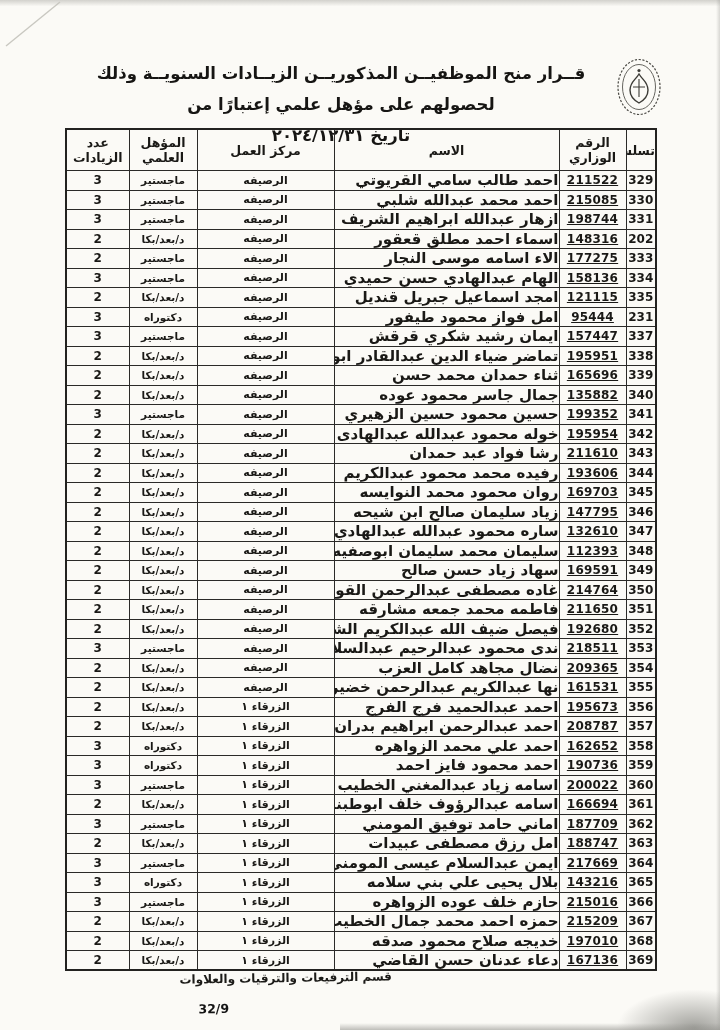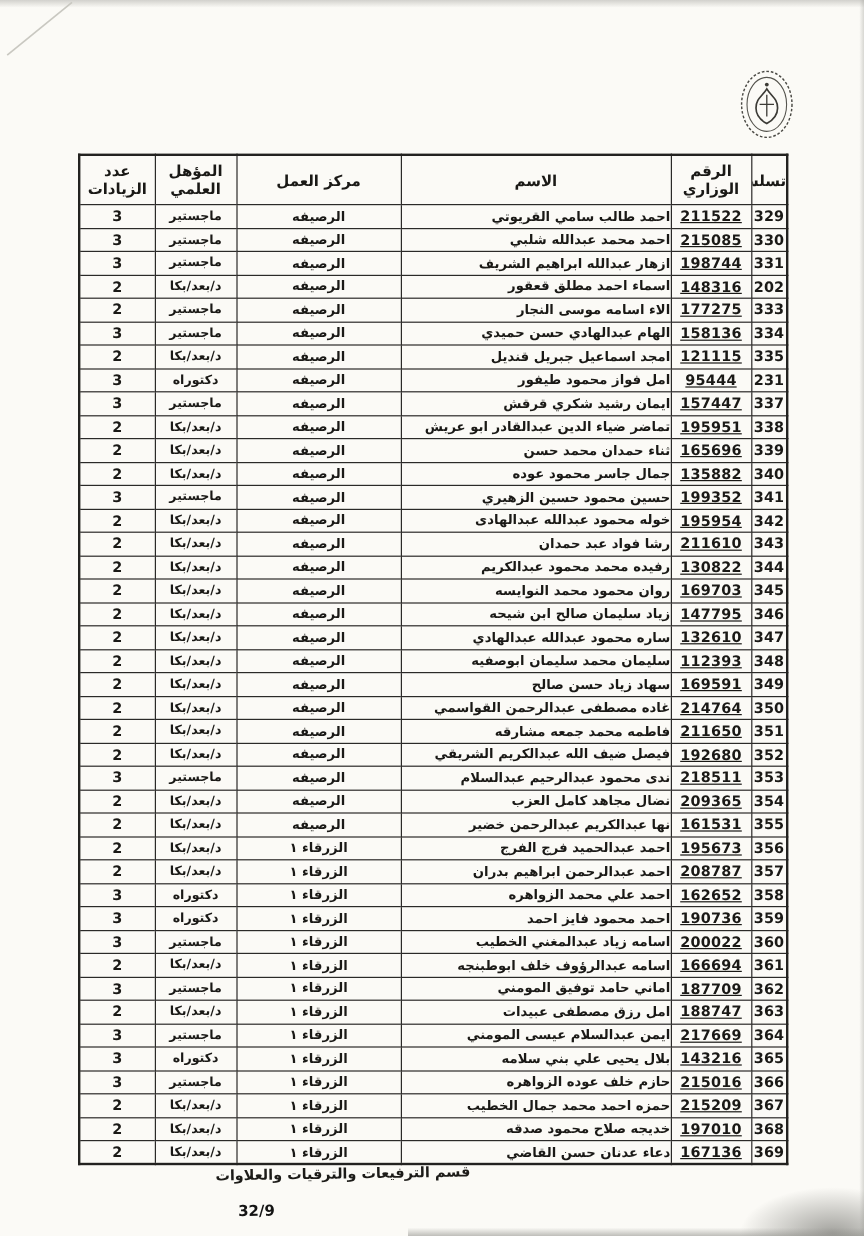--- a/index.html
+++ b/index.html
@@ -35,21 +35,21 @@
     background:transparent;
   }
   table.roster th,table.roster td{
     border:1px solid #2b2a28;overflow:hidden;white-space:nowrap;
     font-weight:bold;color:#1a1916;padding:0;
   }
   table.roster{border:2px solid #232220;}
   thead th{height:40px;font-size:12.5px;line-height:15px;text-align:center;vertical-align:middle;}
   tbody tr{height:19.5px;}
   td{font-size:12px;text-align:center;vertical-align:middle;}
-  td.c-name{text-align:right;padding-right:4px;font-size:11px;}
+  td.c-name{text-align:right;padding-right:4px;font-size:15px;}
   td.c-serial{font-size:12px;}
   td.c-minno{font-size:12px;letter-spacing:.2px;text-decoration:underline;}
   td.c-center{font-size:11px;}
   td.c-qual{font-size:10.5px;}
   td.c-inc{font-size:12px;}
   .num{direction:ltr;unicode-bidi:embed;}
 
   
   .footer{position:absolute;top:972px;left:60px;width:332px;height:24px;
     transform:rotate(-0.9deg);font-weight:bold;}
@@ -69,20 +69,22 @@
 
 <svg class="emblem" viewBox="0 0 46 60">
   <ellipse cx="23" cy="30" rx="21" ry="27.5" fill="none" stroke="#4a4944" stroke-width="1.2" stroke-dasharray="2.2,1.6"></ellipse>
   <ellipse cx="23" cy="30" rx="16.5" ry="22.5" fill="none" stroke="#55544e" stroke-width="0.9"></ellipse>
   <circle cx="23" cy="13.5" r="1.6" fill="#3c3b36"></circle>
   <path d="M23 17 c-3.5 6 -9 8 -9 16 c0 6.5 4.5 10.5 9 13 c4.5 -2.5 9 -6.5 9 -13 c0 -8 -5.5 -10 -9 -16 z" fill="none" stroke="#3c3b36" stroke-width="1.4"></path>
   <path d="M23 22 v18 M17 30 h12" stroke="#3c3b36" stroke-width="1.1"></path>
 </svg>
 
 <div class="title-block">
+  <div>قــرار منح الموظفيــن المذكوريــن الزيــادات السنويــة  وذلك لحصولهم على مؤهل علمي إعتبارًا من</div>
+  <div>تاريخ ٢٠٢٤/١٢/٣١</div>
 </div>
 
 <table class="roster">
   <colgroup>
     <col style="width:30px">
       <col style="width:67px">
       <col style="width:225px">
     <col style="width:137px">
       <col style="width:68px">
       <col style="width:63px">
@@ -222,21 +224,21 @@
       <tr>
         <td class="c-serial num">343</td>
         <td class="c-minno num">211610</td>
         <td class="c-name">رشا فواد عبد حمدان</td>
         <td class="c-center">الرصيفه</td>
         <td class="c-qual">د/بعد/بكا</td>
         <td class="c-inc num">2</td>
       </tr>
       <tr>
         <td class="c-serial num">344</td>
-        <td class="c-minno num">130822</td>
+        <td class="c-minno num">193606</td>
         <td class="c-name">رفيده محمد محمود عبدالكريم</td>
         <td class="c-center">الرصيفه</td>
         <td class="c-qual">د/بعد/بكا</td>
         <td class="c-inc num">2</td>
       </tr>
       <tr>
         <td class="c-serial num">345</td>
         <td class="c-minno num">169703</td>
         <td class="c-name">روان محمود محمد النوايسه</td>
         <td class="c-center">الرصيفه</td>

